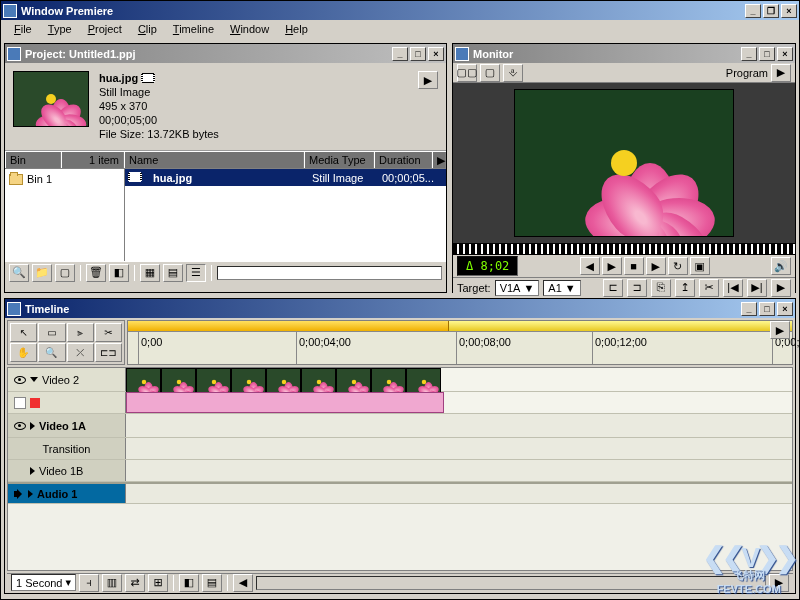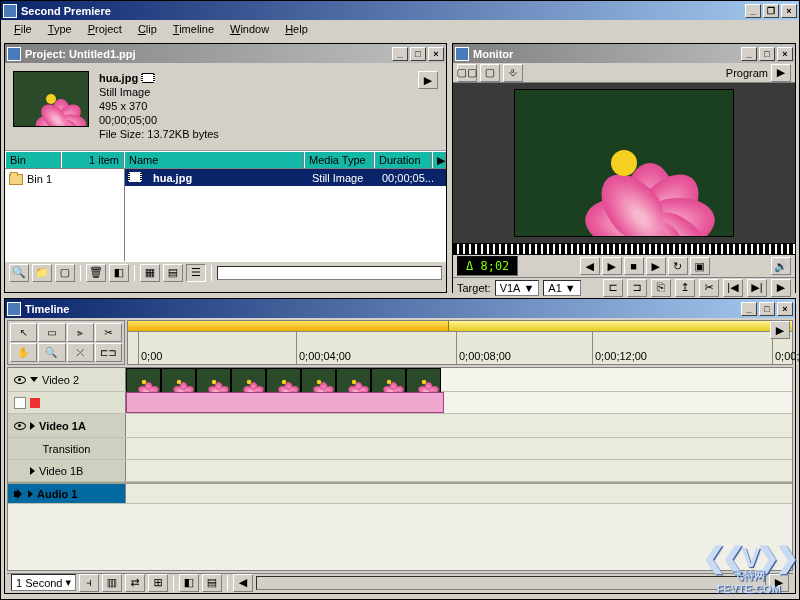--- a/index.html
+++ b/index.html
@@ -28,21 +28,21 @@
 .thumb { width:76px; height:56px; border:1px solid #000; margin-right:10px; position:relative; overflow:hidden; background:#2a4a2a; }
 .flower { position:absolute; top:50%; left:50%; transform:translate(-50%,-50%); }
 .petal { position:absolute; width:20px; height:28px; background:radial-gradient(ellipse at 50% 70%,#f8b8d0 10%,#e85a9c 60%,#d0307a 100%); border-radius:50% 50% 50% 50% / 60% 60% 40% 40%; transform-origin:50% 90%; }
 .center { position:absolute; width:10px; height:10px; background:#f5d020; border-radius:50%; top:-5px; left:-5px; }
 .clip-meta { line-height:14px; }
 .clip-meta .name { font-weight:bold; display:flex; align-items:center; gap:4px; }
 .film-icon { width:12px; height:10px; background:#fff; border:1px solid #000; position:relative; display:inline-block; }
 .film-icon::before,.film-icon::after { content:''; position:absolute; width:2px; height:100%; background:repeating-linear-gradient(#000 0 1px,#fff 1px 2px); }
 .film-icon::before{left:-2px;} .film-icon::after{right:-2px;}
 
-.list-header { display:flex; background:#14b8a6; height:18px; border-top:1px solid #fff; border-bottom:1px solid #808080; }
+.list-header { display:flex; background:#737373; height:18px; border-top:1px solid #fff; border-bottom:1px solid #808080; }
 .lh-cell { border-right:1px solid #808080; border-left:1px solid #fff; padding:2px 4px; display:flex; align-items:center; }
 .list-body { display:flex; height:92px; }
 .bin-col { width:120px; border-right:1px solid #808080; background:#fff; padding:2px; }
 .file-col { flex:1; background:#fff; }
 .bin-row { display:flex; align-items:center; padding:2px; gap:4px; }
 .folder-icon { width:14px; height:11px; background:#f5d483; border:1px solid #b89030; position:relative; }
 .folder-icon::before { content:''; position:absolute; top:-3px; left:0; width:6px; height:3px; background:#f5d483; border:1px solid #b89030; border-bottom:none; }
 .file-row { display:flex; background:#0a246a; color:#fff; height:17px; align-items:center; }
 .file-row .cell { padding:1px 4px; }
 
@@ -64,21 +64,21 @@
 
 
 #timeline-panel { left:3px; top:297px; width:792px; height:296px; }
 .tl-tools { position:absolute; left:2px; top:21px; width:118px; height:45px; background:#d4d0c8; border:1px solid #808080; display:grid; grid-template-columns:repeat(4,1fr); grid-template-rows:1fr 1fr; gap:1px; padding:2px; }
 .tl-tools .tbtn { width:auto; height:auto; font-size:10px; }
 .tl-ruler-area { position:absolute; left:122px; top:21px; right:2px; height:45px; background:#e8e8d8; border:1px solid #808080; }
 .yellow-bar { height:11px; background:linear-gradient(#fff890,#e8c820); border-bottom:1px solid #888; position:relative; }
 .yellow-bar::before { content:''; position:absolute; left:0; width:320px; height:100%; background:linear-gradient(#ffe060,#f0b000); border-right:1px solid #a07000; }
 .red-line { position:absolute; left:0; top:11px; width:320px; height:2px; background:#ff2020; }
 .ruler { height:32px; position:relative; background:#e8e8d8; font-size:9px; }
-.tick { position:absolute; top:0; height:100%; border-left:1px solid #888; padding-left:2px; padding-top:18px; }
+.tick { position:absolute; top:0; height:100%; border-left:1px solid #888; padding-left:2px; padding-top:4px; }
 
 .tracks { position:absolute; left:2px; top:68px; right:2px; bottom:22px; background:#f0f0e8; border:1px solid #808080; overflow:hidden; }
 .trk { display:flex; border-bottom:1px solid #c0c0b0; }
 .trk-hdr { width:118px; background:#e0e0d0; border-right:1px solid #808080; padding:3px 6px; display:flex; align-items:center; gap:4px; font-size:10px; }
 .trk-body { flex:1; position:relative; background:#f4f4ec; }
 .eye-icon { width:12px; height:8px; border:1px solid #000; border-radius:50%; position:relative; }
 .eye-icon::after { content:''; position:absolute; top:1px; left:3px; width:3px; height:3px; background:#000; border-radius:50%; }
 .tri { width:0; height:0; border-top:4px solid transparent; border-bottom:4px solid transparent; border-left:5px solid #000; }
 .tri.down { border-left:4px solid transparent; border-right:4px solid transparent; border-top:5px solid #000; border-bottom:none; }
 
@@ -95,21 +95,21 @@
 
 .watermark { position:absolute; right:4px; bottom:4px; color:#c8ddf4; font-size:13px; font-weight:bold; text-shadow:1px 1px 1px #2a4a8a; font-family:Arial; pointer-events:none; text-align:center; }
 .watermark .wings { font-size:28px; line-height:20px; letter-spacing:-4px; }
 </style>
 </head>
 <body>
 
 <div class="app">
   <div class="titlebar">
     <span class="tb-icon"></span>
-    <span class="tb-text">Second Premiere</span>
+    <span class="tb-text">Window Premiere</span>
     <div class="winctrl">
       <div class="winbtn">_</div>
       <div class="winbtn">❐</div>
       <div class="winbtn">×</div>
     </div>
   </div>
   <div class="menubar">
     <span class="menuitem">File</span>
     <span class="menuitem">Type</span>
     <span class="menuitem">Project</span>

